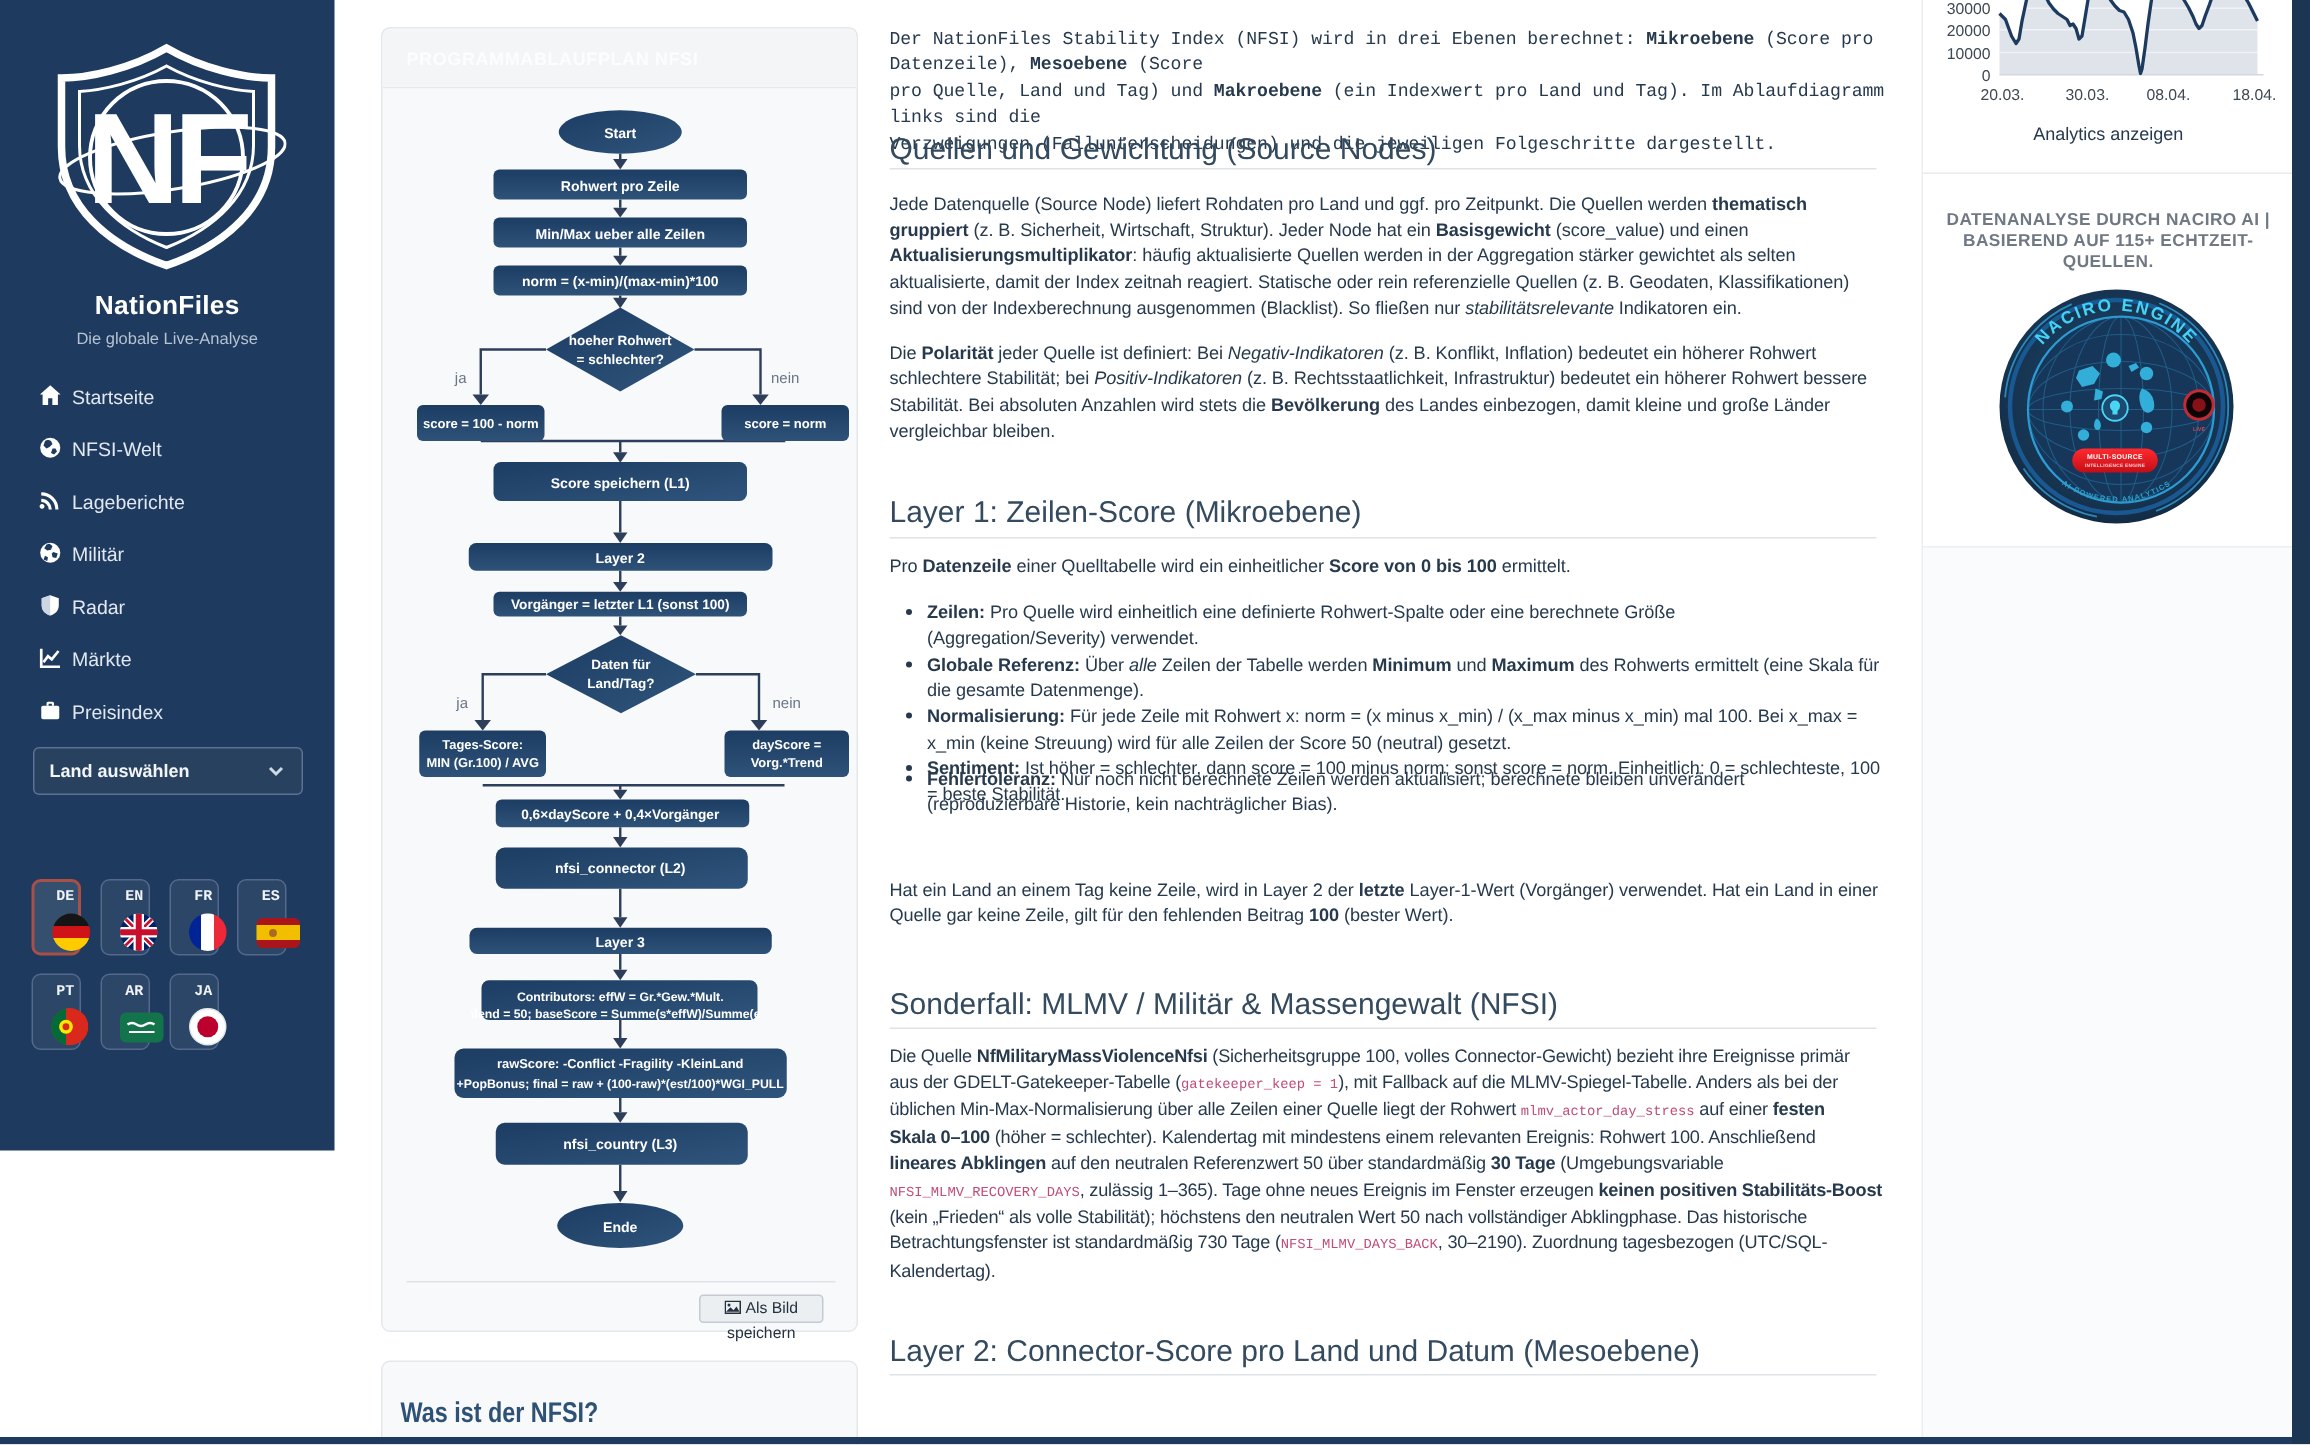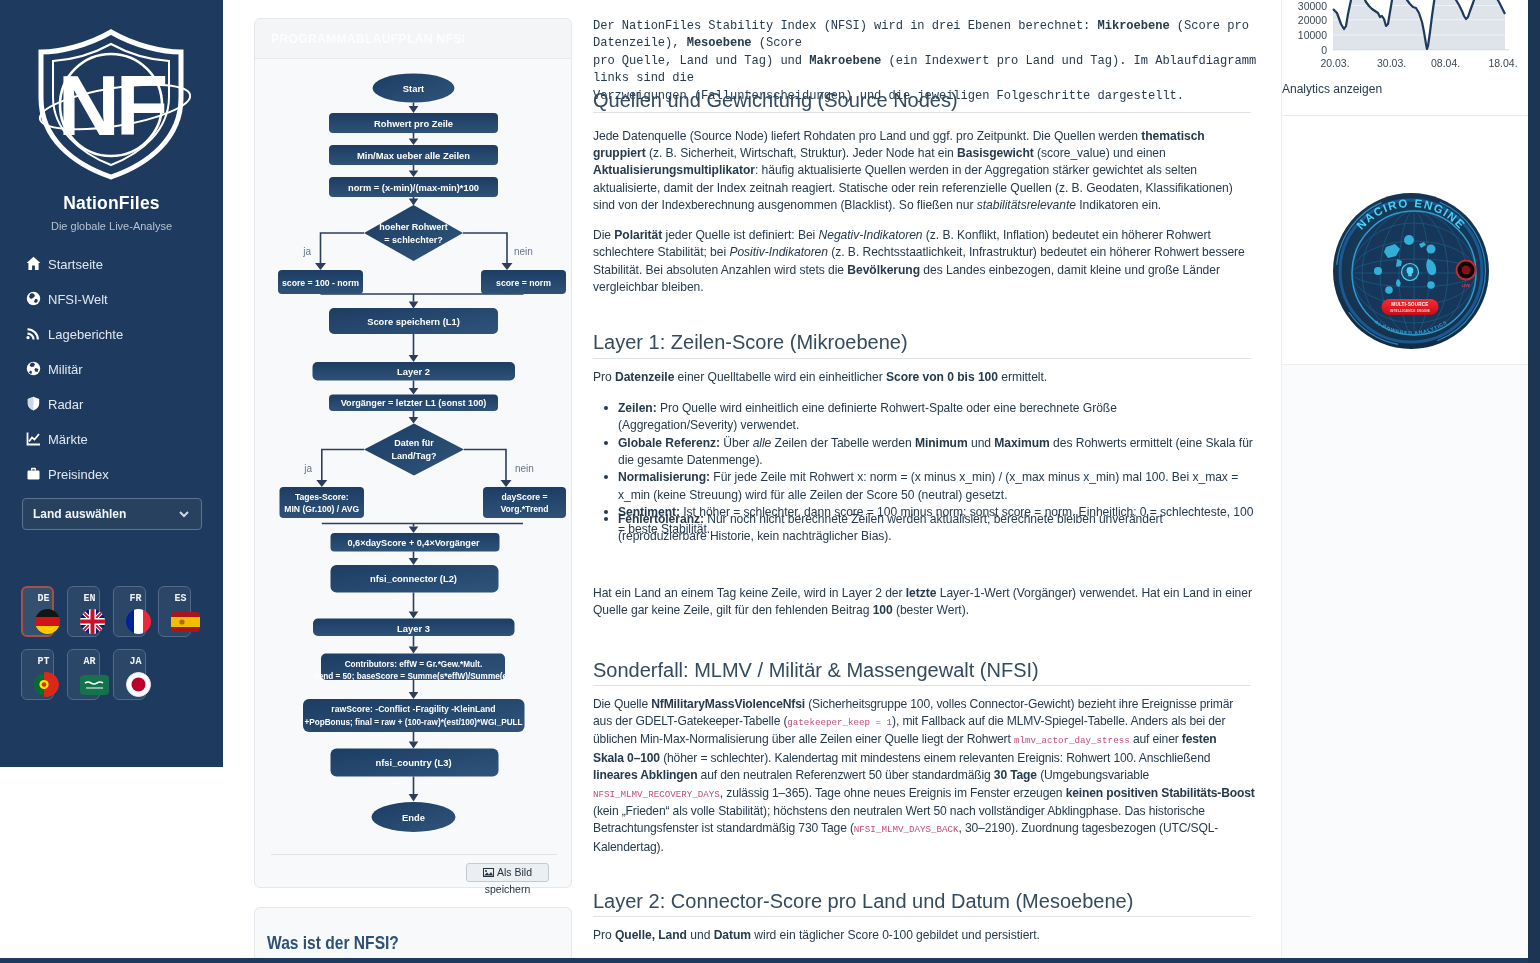--- a/index.html
+++ b/index.html
@@ -34,21 +34,21 @@
 #main .p { position:absolute; left:0; width:700px; }
 #main h2 { position:absolute; left:0; width:658px; color:#344a5e; font-size:20px; font-weight:400; line-height:23px; letter-spacing:0; }
 #main .hr { position:absolute; left:0; width:658px; border-top:1px solid #dfe3e8; height:0; }
 #main b { font-weight:bold; }
 #main i { font-style:italic; }
 .code { font-family:"Liberation Mono", monospace; font-size:9.2px; color:#c04d78; letter-spacing:0; }
 .li { position:absolute; left:25px; width:675px; }
 .li::before { content:""; position:absolute; left:-14px; top:6px; width:4px; height:4px; border-radius:50%; background:#273a4d; }
 
 #rightbar { position:absolute; left:1281px; top:0; width:247px; height:963px; background:#fff; border-left:1px solid #edeef0; }
-#analytics { position:absolute; left:0; top:82px; width:247px; text-align:left; color:#273a4d; font-size:12px; }
+#analytics { position:absolute; left:0; top:82px; width:247px; text-align:center; color:#273a4d; font-size:12px; }
 #rb-sep { position:absolute; left:0; top:115px; width:247px; border-top:1px solid #e8eaed; }
 #datext { position:absolute; left:4px; top:140px; width:239px; text-align:center; color:#707983; font-size:11.5px; font-weight:bold; line-height:14px; letter-spacing:0.3px; }
 #rb-panel { position:absolute; left:0px; top:364px; width:247px; height:594px; background:#fafbfc; border-top:1px solid #eceef0; }
 #scrollbar { position:absolute; left:1528px; top:0; width:12px; height:963px; background:#1c3553; }
 #footer { position:absolute; left:0; top:958px; width:1528px; height:5px; background:#1e3a5f; }
 </style>
 </head>
 <body>
 <div id="page">
 
@@ -333,21 +333,20 @@
     <div class="li" style="top:434.9px;"><b>Globale Referenz:</b> Über <i>alle</i> Zeilen der Tabelle werden <b>Minimum</b> und <b>Maximum</b> des Rohwerts ermittelt (eine Skala für<br>die gesamte Datenmenge).</div>
     <div class="li" style="top:469.4px;"><b>Normalisierung:</b> Für jede Zeile mit Rohwert x: norm = (x minus x_min) / (x_max minus x_min) mal 100. Bei x_max =<br>x_min (keine Streuung) wird für alle Zeilen der Score 50 (neutral) gesetzt.</div>
     <div class="li" style="top:504px;"><b>Sentiment:</b> Ist höher = schlechter, dann score = 100 minus norm; sonst score = norm. Einheitlich: 0 = schlechteste, 100<br>= beste Stabilität.</div>
     <div class="li" style="top:511px;"><b>Fehlertoleranz:</b> Nur noch nicht berechnete Zeilen werden aktualisiert; berechnete bleiben unverändert<br>(reproduzierbare Historie, kein nachträglicher Bias).</div>
     <div class="p" style="top:585px;">Hat ein Land an einem Tag keine Zeile, wird in Layer 2 der <b>letzte</b> Layer-1-Wert (Vorgänger) verwendet. Hat ein Land in einer<br>Quelle gar keine Zeile, gilt für den fehlenden Beitrag <b>100</b> (bester Wert).</div>
     <h2 style="top:658.5px;">Sonderfall: MLMV / Militär &amp; Massengewalt (NFSI)</h2>
     <div class="hr" style="top:684.6px;"></div>
     <div class="p" style="top:695.6px; letter-spacing:-0.15px;">Die Quelle <b>NfMilitaryMassViolenceNfsi</b> (Sicherheitsgruppe 100, volles Connector-Gewicht) bezieht ihre Ereignisse primär<br>aus der GDELT-Gatekeeper-Tabelle (<span class="code">gatekeeper_keep = 1</span>), mit Fallback auf die MLMV-Spiegel-Tabelle. Anders als bei der<br>üblichen Min-Max-Normalisierung über alle Zeilen einer Quelle liegt der Rohwert <span class="code">mlmv_actor_day_stress</span> auf einer <b>festen</b><br><b>Skala 0–100</b> (höher = schlechter). Kalendertag mit mindestens einem relevanten Ereignis: Rohwert 100. Anschließend<br><b>lineares Abklingen</b> auf den neutralen Referenzwert 50 über standardmäßig <b>30 Tage</b> (Umgebungsvariable<br><span class="code">NFSI_MLMV_RECOVERY_DAYS</span>, zulässig 1–365). Tage ohne neues Ereignis im Fenster erzeugen <b>keinen positiven Stabilitäts-Boost</b><br>(kein „Frieden“ als volle Stabilität); höchstens den neutralen Wert 50 nach vollständiger Abklingphase. Das historische<br>Betrachtungsfenster ist standardmäßig 730 Tage (<span class="code">NFSI_MLMV_DAYS_BACK</span>, 30–2190). Zuordnung tagesbezogen (UTC/SQL-<br>Kalendertag).</div>
     <h2 style="top:890.2px;">Layer 2: Connector-Score pro Land und Datum (Mesoebene)</h2>
     <div class="hr" style="top:916.2px;"></div>
-    <div class="p" style="top:927.2px;">Pro <b>Quelle, Land</b> und <b>Datum</b> wird ein täglicher Score 0-100 gebildet und persistiert.</div>
   </div>
 
   <div id="rightbar">
     <svg width="247" height="75" viewBox="1281 0 247 75" style="position:absolute;left:0;top:0;" font-family="Liberation Sans">
       <polygon fill="#dfe3ea" points="1332,9 1336,13 1340,24 1343,29 1345,26 1347,14 1350,0 1352,-8 1356,-16 1359,-12 1362,-4 1365,2 1368,6 1371,9 1374,11 1377,13 1379,17 1381,16 1383,19 1385,26 1387,24 1389,12 1391,0 1394,-12 1397,-18 1400,-14 1403,-6 1406,0 1409,4 1412,7 1415,8 1418,13 1421,22 1423,32 1425,44 1426,49 1427,46 1429,32 1431,16 1433,2 1435,-10 1438,-18 1442,-22 1446,-20 1449,-13 1452,-6 1455,0 1458,5 1461,11 1463,16 1465,19 1467,17 1469,11 1472,3 1475,-6 1478,-13 1482,-18 1486,-19 1489,-15 1492,-9 1495,-3 1498,2 1501,8 1504,14 1504,49.8 1332,49.8"></polygon>
       <g stroke="#ffffff" stroke-width="1" opacity="0.55">
         <path d="M1332 5.5 H1504"></path>
           <path d="M1332 19.8 H1504"></path>
           <path d="M1332 35 H1504"></path>
       </g>
@@ -361,20 +360,21 @@
       </g>
       <g fill="#3d4852" font-size="10.5" text-anchor="middle">
         <text x="1334" y="66.5">20.03.</text>
           <text x="1390.6" y="66.5">30.03.</text>
           <text x="1444.6" y="66.5">08.04.</text>
           <text x="1502" y="66.5">18.04.</text>
       </g>
     </svg>
     <div id="analytics">Analytics anzeigen</div>
     <div id="rb-sep"></div>
+    <div id="datext">DATENANALYSE DURCH NACIRO AI |<br>BASIEREND AUF 115+ ECHTZEIT-<br>QUELLEN.</div>
     <svg width="247" height="172" viewBox="1281 186 247 172" style="position:absolute;left:0;top:186px;" font-family="Liberation Sans">
       <defs>
         <radialGradient id="disc" cx="0.5" cy="0.45" r="0.65">
           <stop offset="0" stop-color="#1e4a74"></stop>
             <stop offset="0.72" stop-color="#16334f"></stop>
             <stop offset="1" stop-color="#0e2238"></stop>
         </radialGradient>
         <linearGradient id="redg" x1="0" y1="0" x2="0" y2="1">
           <stop offset="0" stop-color="#ff2a2e"></stop>
             <stop offset="1" stop-color="#c40d17"></stop>

